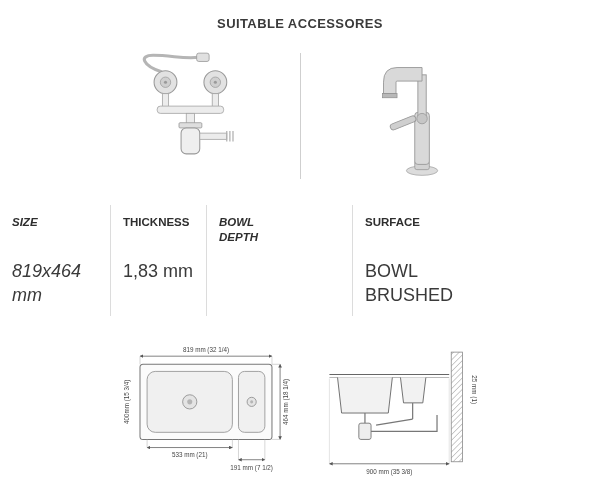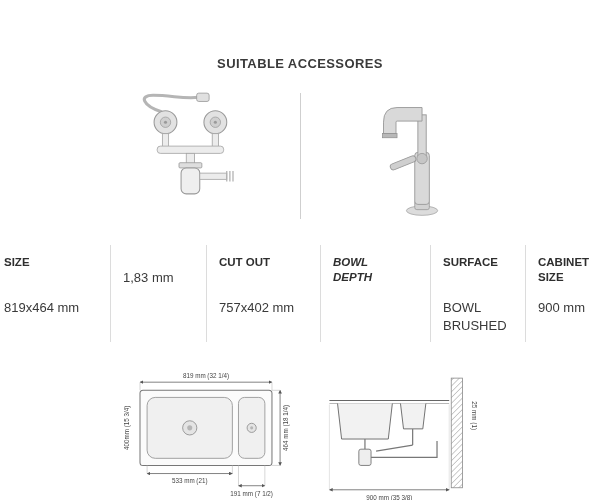--- a/index.html
+++ b/index.html
@@ -2,36 +2,36 @@
 <html><head>
 <meta charset="utf-8">
 <style>
   * { margin:0; padding:0; box-sizing:border-box; }
   html,body { width:600px; height:500px; background:#fff; overflow:hidden;
               font-family:"Liberation Sans", sans-serif; color:#333; }
 
   .page { width:600px; height:500px; position:relative; }
 
   .title { text-align:center; padding-top:16px; font-size:13px; font-weight:700;
-           letter-spacing:.4px; color:#3a3a3a;margin-top:40px; }
+           letter-spacing:.4px; color:#3a3a3a; }
 
   .accessories { display:flex; justify-content:center; align-items:center;
                  height:158px; margin-top:6px; }
   .accessory { width:215px; height:145px; display:flex; justify-content:center;
                align-items:center; }
   .acc-divider { width:1px; height:126px; background:#cfcfcf; }
 
   .specs { display:flex; margin-top:10px; }
   .spec-col { min-height:96px; padding:10px 8px 8px 12px; border-left:1px solid #dcdcdc; }
-  .spec-col:first-child { border-left:none; padding-left:4px; }
+  .spec-col:first-child { border-left:none; padding-left:12px;font-style:italic; }
   .c0{width:110px;} .c1{width:96px;} .c2{width:114px;} .c3{width:110px;font-style:italic;}
-  .c4{width:95px;} .c5{width:75px;}
+  .c4{width:95px;margin-left:36px;} .c5{width:75px;}
   .spec-label { font-size:11.5px; font-weight:700; color:#2e2e2e;
                 max-width:72px; line-height:1.3; min-height:30px; }
-  .spec-value { font-size:13px; color:#3a3a3a; margin-top:14px; line-height:1.35; }
+  .spec-value { font-size:18px; color:#3a3a3a; margin-top:14px; line-height:1.35; }
 
   .drawings { display:flex; justify-content:center; align-items:flex-start;
               gap:26px; margin-top:28px; }
   svg text { font-family:"Liberation Sans", sans-serif; }
   .dim-text { font-size:6.2px; fill:#444; }
 </style>
 </head>
 <body>
 
 <div class="page">
@@ -81,36 +81,29 @@
       </svg>
     </div>
   </div>
 
   <div class="specs">
     <div class="spec-col c0">
       <div class="spec-label">SIZE</div>
       <div class="spec-value">819x464 mm</div>
     </div>
     <div class="spec-col c1">
+      <div class="spec-label">THICKNESS</div>
       <div class="spec-value">1,83 mm</div>
-    </div>
-    <div class="spec-col c2">
-      <div class="spec-label">CUT OUT</div>
-      <div class="spec-value">757x402 mm</div>
     </div>
     <div class="spec-col c3">
       <div class="spec-label">BOWL DEPTH</div>
     </div>
     <div class="spec-col c4">
       <div class="spec-label">SURFACE</div>
       <div class="spec-value">BOWL BRUSHED</div>
-    </div>
-    <div class="spec-col c5">
-      <div class="spec-label">CABINET SIZE</div>
-      <div class="spec-value">900 mm</div>
     </div>
   </div>
 
   <div class="drawings">
 
     <svg width="178" height="134" viewBox="0 0 172 132">
       <defs>
         <marker id="dimarrow1" viewBox="0 0 10 10" refX="9" refY="5" markerWidth="4.5" markerHeight="4.5" orient="auto-start-reverse">
           <path d="M0,0 L10,5 L0,10 z" fill="#555"></path>
         </marker>

